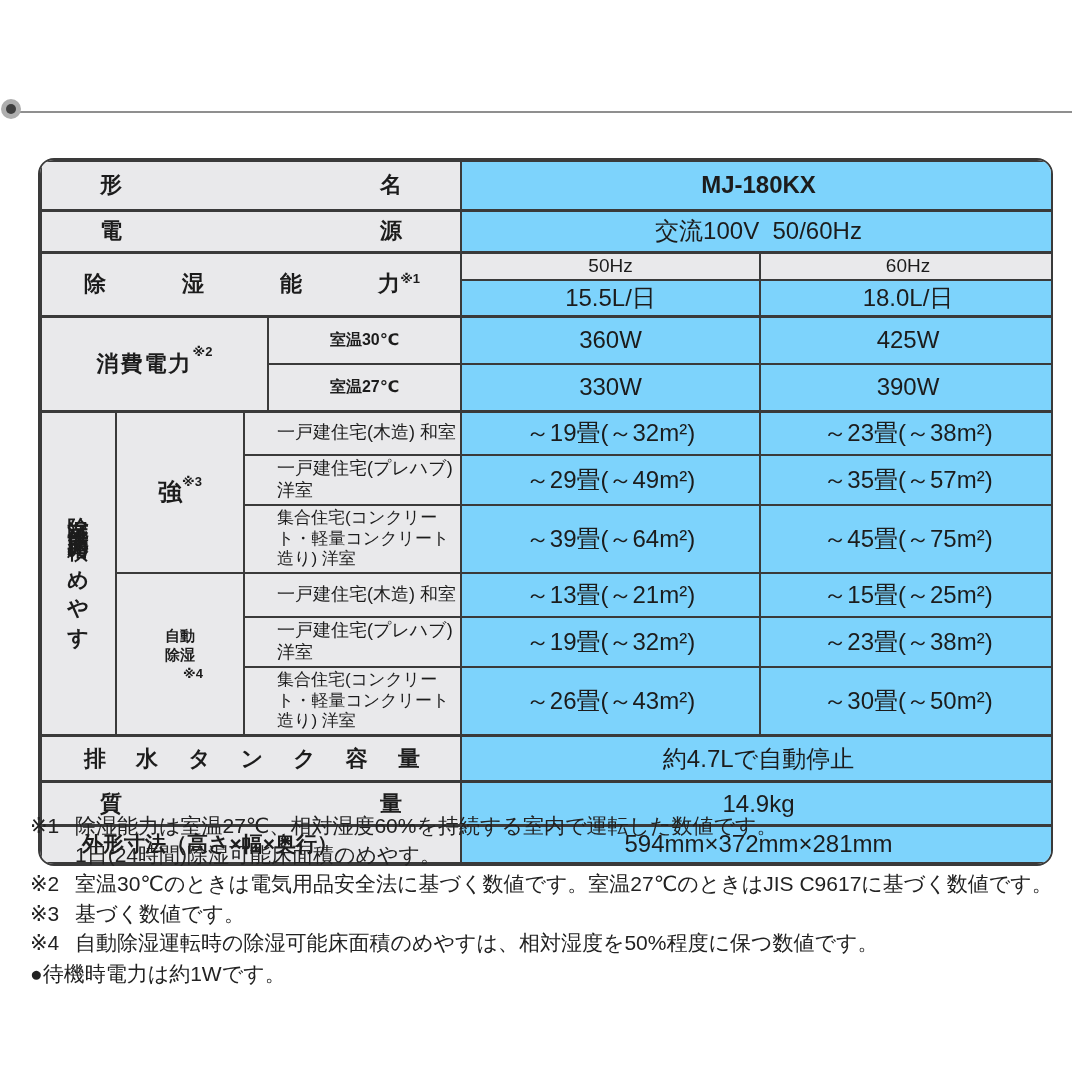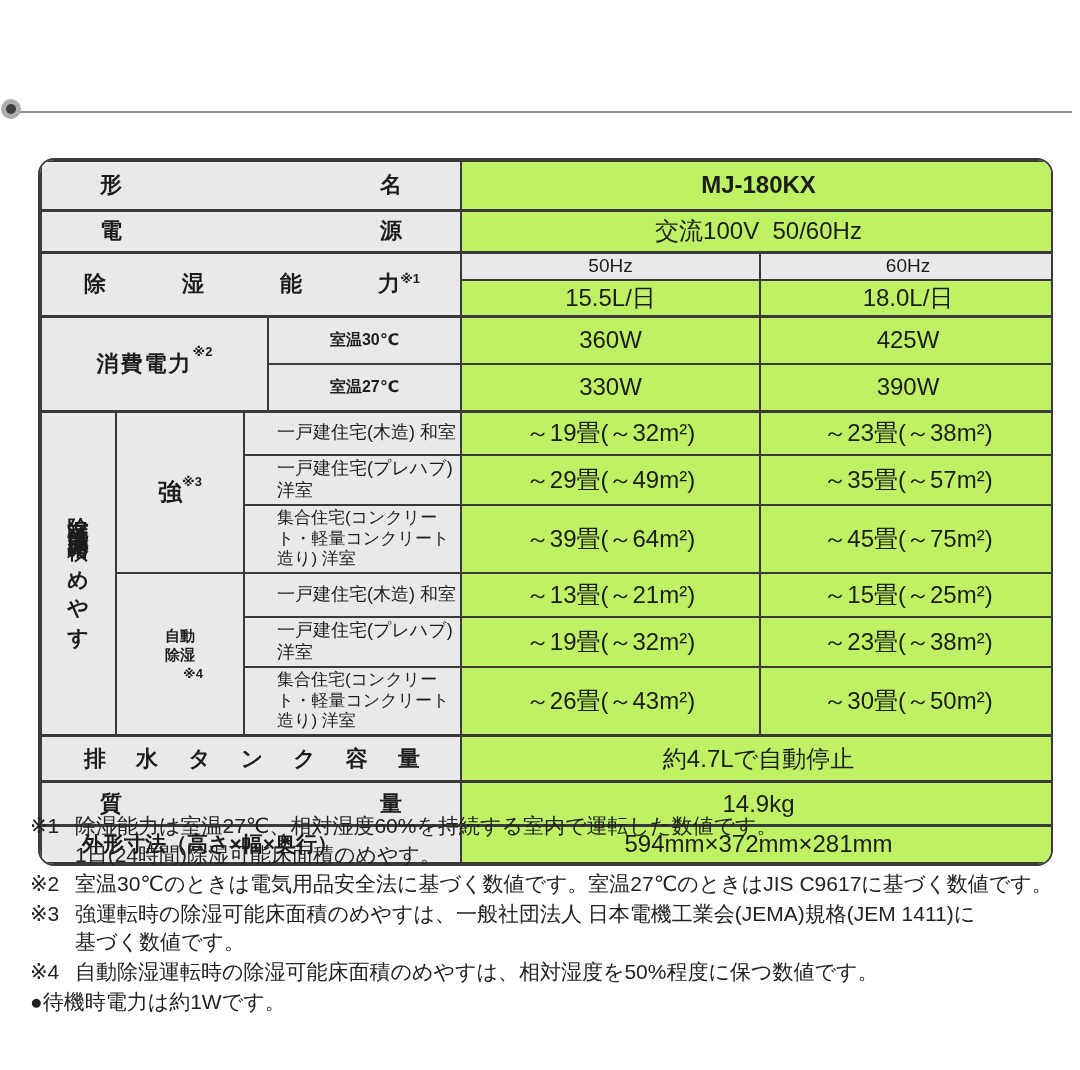--- a/index.html
+++ b/index.html
@@ -36,21 +36,21 @@
   }
   table{border-collapse:collapse;width:100%;table-layout:fixed;}
   td{
     border:2px solid var(--bc);
     font-size:22px;vertical-align:middle;
     overflow:hidden;
   }
   tr.thick>td{border-top-width:3px;}
   td.g{background:var(--cell-gray);}
   td.lab{font-weight:bold;}
-  td.val{text-align:center;font-size:24px;font-weight:normal;background:#bef264;}
+  td.val{text-align:center;font-size:24px;font-weight:normal;background:#7dd3fc;}
   td.val.bold{font-weight:bold;}
   td.freq{text-align:center;font-size:19px;font-weight:normal;}
   td.sublab{text-align:center;font-size:16px;font-weight:bold;}
   td.housing{font-size:18px;font-weight:normal;padding:2px 4px 2px 32px;line-height:1.22;}
   td.housing.small{font-size:17px;}
   td.center{text-align:center;}
 
   .jrow{display:flex;align-items:center;}
   .jrow .chars{flex:1;display:flex;justify-content:space-between;}
   .pad-lg{padding:0 58px;}
@@ -265,21 +265,20 @@
         <div>1日(24時間)除湿可能床面積のめやす。</div>
       </span>
     </div>
     <div class="note">
       <span class="m">※2</span>
       <span class="txt">室温30℃のときは電気用品安全法に基づく数値です。室温27℃のときはJIS C9617に基づく数値です。</span>
     </div>
     <div class="note">
       <span class="m">※3</span>
       <span class="txt">
-        <div>強運転時の除湿可能床面積のめやすは、一般社団法人 日本電機工業会(JEMA)規格(JEM 1411)に</div>
         <div>基づく数値です。</div>
       </span>
     </div>
     <div class="note">
       <span class="m">※4</span>
       <span class="txt">自動除湿運転時の除湿可能床面積のめやすは、相対湿度を50%程度に保つ数値です。</span>
     </div>
     <div class="note-bullet">●待機時電力は約1Wです。</div>
   </div>
 

